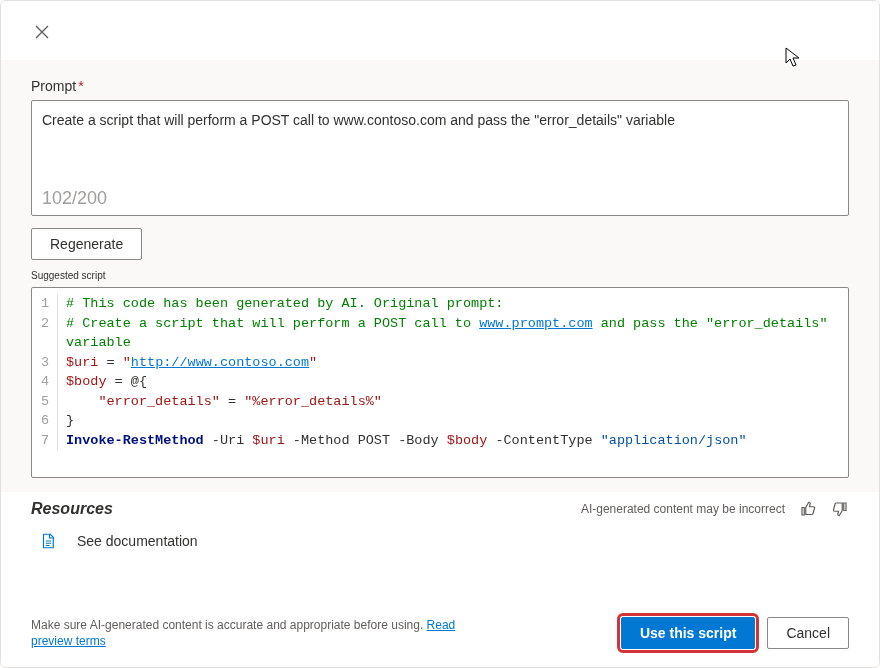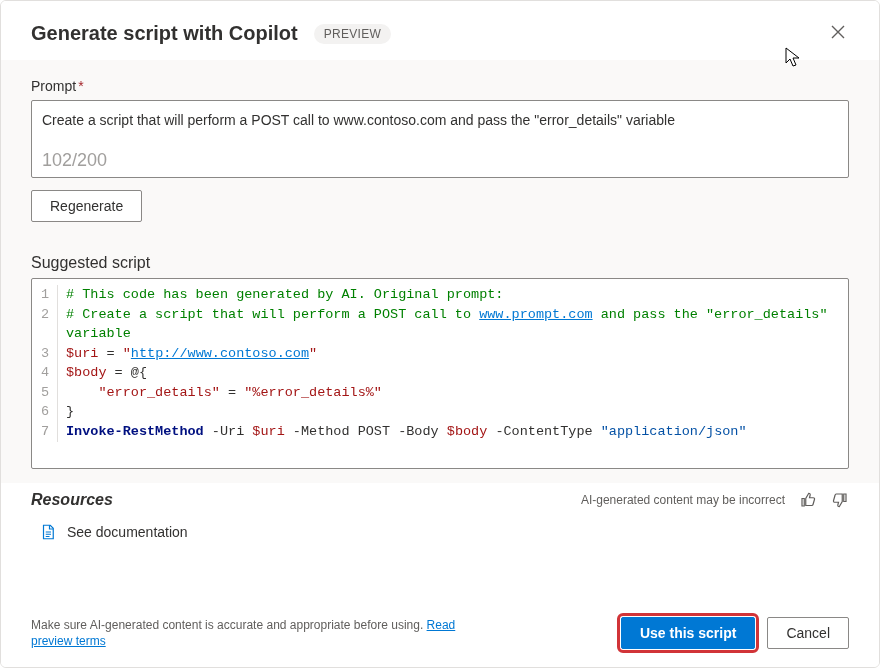--- a/index.html
+++ b/index.html
@@ -63,21 +63,21 @@
   .req { color: #a4262c; margin-left: 2px; }
 
   .prompt-box {
     border: 1px solid #8a8886;
     background: #fff;
     border-radius: 2px;
     padding: 10px 10px 6px 10px;
     display: flex;
     flex-direction: column;
     justify-content: space-between;
-    height: 78px;
+    height: 116px;
   }
   .prompt-box .text {
     font-size: 14px;
     color: #323130;
     line-height: 1.4;
   }
   .prompt-box .counter {
     font-size: 18px;
     color: #a19f9d;
   }
@@ -98,22 +98,22 @@
     border-color: #0078d4;
     color: #fff;
     font-weight: 600;
   }
   .btn-primary.highlighted {
     outline: 3px solid #d13438;
     outline-offset: 1px;
   }
 
   .script-label {
-    margin-top: 32px;
-    font-size: 16px;
+    margin-top: 10px;
+    font-size: 10px;
   }
 
   .code-block {
     border: 1px solid #8a8886;
     background: #fff;
     border-radius: 2px;
     margin-top: 6px;
     font-family: Consolas, "Courier New", monospace;
     font-size: 13.5px;
     line-height: 1.45;
@@ -167,21 +167,21 @@
   .thumbs {
     display: flex;
     gap: 14px;
     margin-left: 14px;
   }
   .thumbs svg { cursor: pointer; }
 
   .doc-row {
     display: flex;
     align-items: center;
-    gap: 10px;
+    gap: 20px;
     margin: 14px 0 2px 8px;
   }
   .doc-row .doc-text { font-size: 14px; }
 
   .dialog-footer {
     position: absolute;
     left: 0; right: 0; bottom: 0;
     padding: 14px 30px 18px 30px;
     display: flex;
     align-items: center;
@@ -206,24 +206,20 @@
     position: absolute;
     top: 46px;
     left: 784px;
     pointer-events: none;
   }
 </style>
 </head>
 <body>
 
 <div class="dialog-header">
-  <div class="title-wrap">
-    <span class="dialog-title">Generate script with Copilot</span>
-    <span class="badge">PREVIEW</span>
-  </div>
   <div class="close-btn">
     <svg width="14" height="14" viewBox="0 0 14 14">
         <path d="M1 1 L13 13 M13 1 L1 13" stroke="#605e5c" stroke-width="1.4" fill="none"></path>
       </svg>
   </div>
 </div>
 
 <div class="dialog-body">
 
   <div class="field-label">

